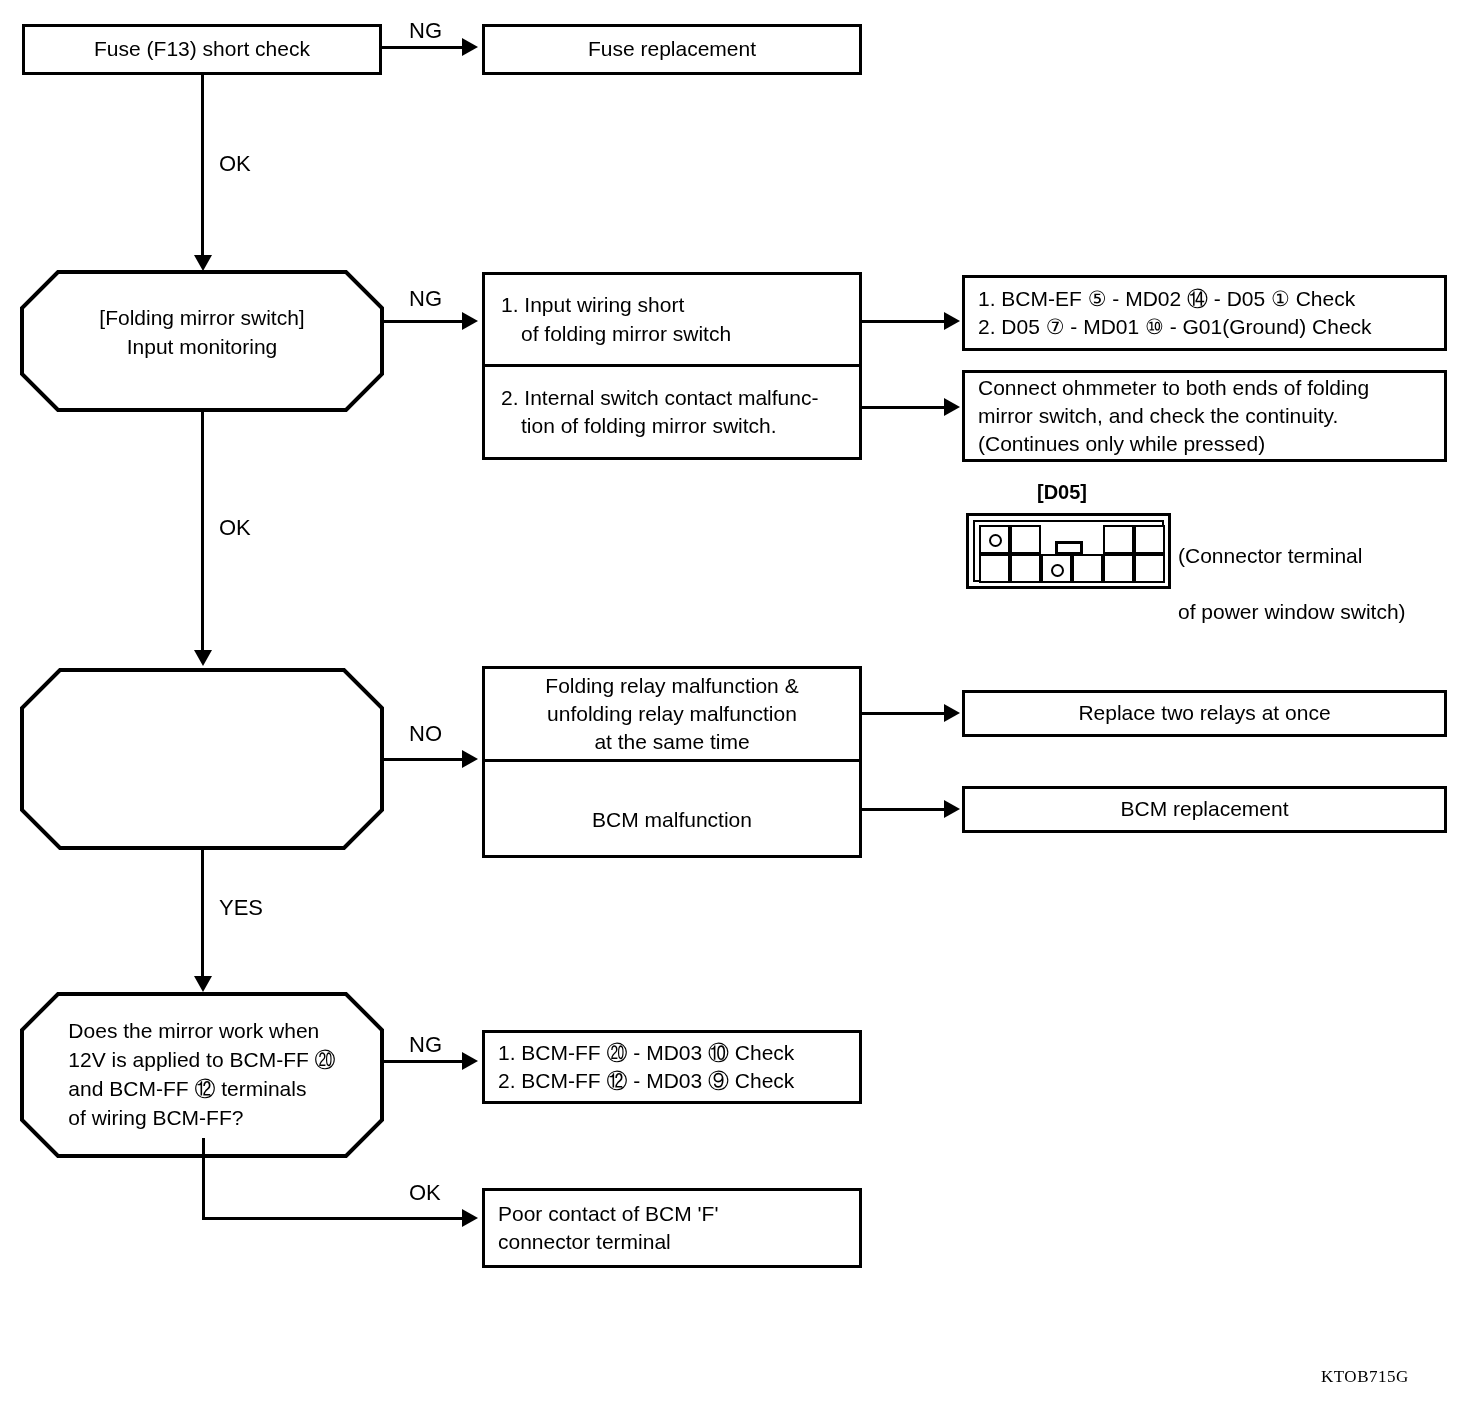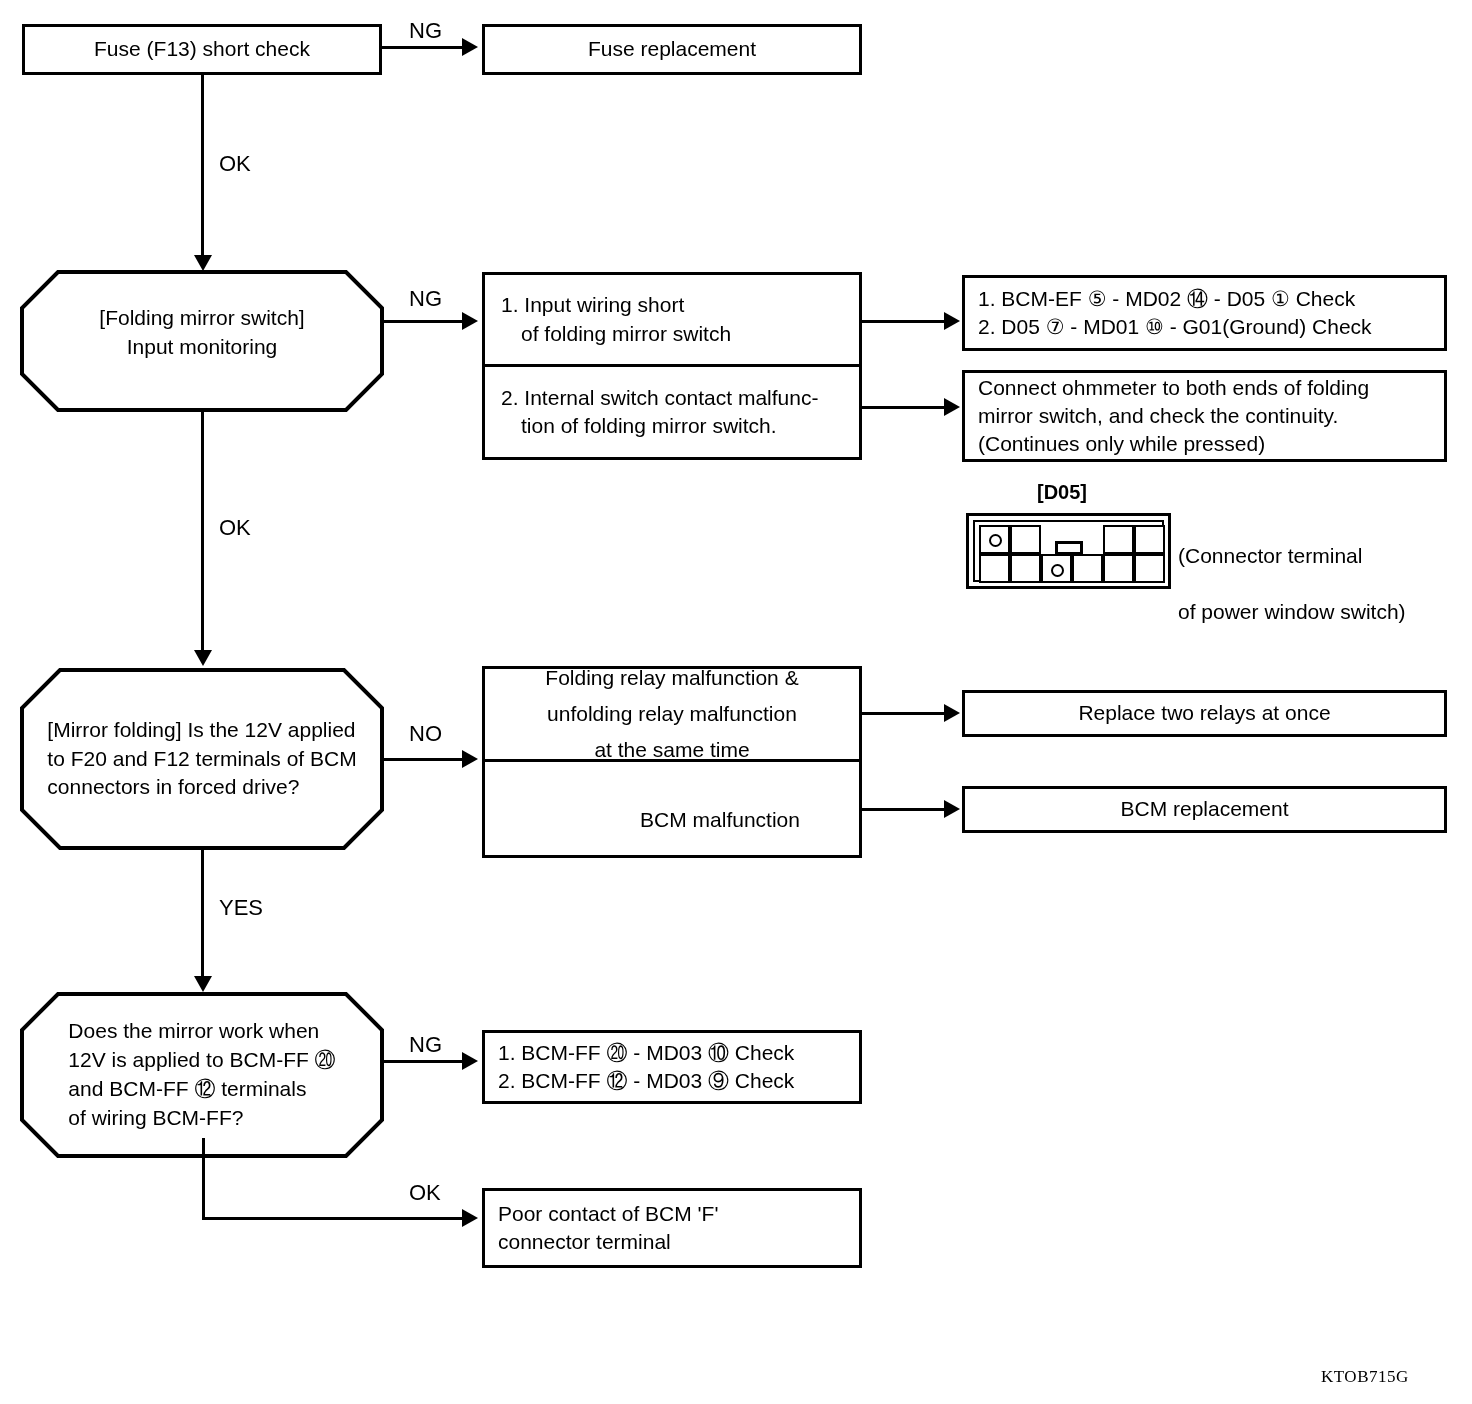--- a/index.html
+++ b/index.html
@@ -260,39 +260,34 @@
   </div>
 
   <div class="vline" style="left:201px; top:412px; height:240px;"></div>
   <div class="arrow-down" style="left:194px; top:650px;"></div>
   <div class="edge-label" style="left:219px; top:517px;">OK</div>
 
   <div class="octagon" style="left:20px; top:668px; width:364px; height:182px;">
     <svg class="oct-shape" viewBox="0 0 364 182" preserveAspectRatio="none">
       <polygon points="40,2 324,2 362,40 362,142 324,180 40,180 2,142 2,40" fill="#ffffff" stroke="#000000" stroke-width="4"></polygon>
     </svg>
-    <div class="oct-text left-align" style="padding:0 26px;">
-      <div>[Mirror folding] Is the 12V applied</div>
-      <div>to F20 and F12 terminals of BCM</div>
-      <div>connectors in forced drive?</div>
-    </div>
   </div>
 
   <div class="hline" style="left:382px; top:758px; width:84px;"></div>
   <div class="arrow-right" style="left:462px; top:750px;"></div>
   <div class="edge-label" style="left:409px; top:723px;">NO</div>
 
   <div class="box" style="left:482px; top:666px; width:380px; height:192px; padding:0;"></div>
-  <div class="subcell" style="left:485px; top:669px; width:374px; height:90px;gap:8px;">
+  <div class="subcell" style="left:485px; top:669px; width:374px; height:90px;">
     <div>Folding relay malfunction &amp;</div>
     <div>unfolding relay malfunction</div>
     <div>at the same time</div>
   </div>
   <div class="divider" style="left:485px; top:759px; width:374px;"></div>
-  <div class="subcell" style="left:485px; top:762px; width:374px; height:117px;margin-left:48px;">
+  <div class="subcell" style="left:485px; top:762px; width:374px; height:117px;">
     <div>BCM malfunction</div>
   </div>
 
   <div class="hline" style="left:862px; top:712px; width:86px;"></div>
   <div class="arrow-right" style="left:944px; top:704px;"></div>
 
   <div class="hline" style="left:862px; top:808px; width:86px;"></div>
   <div class="arrow-right" style="left:944px; top:800px;"></div>
 
   <div class="box" style="left:962px; top:690px; width:485px; height:47px;">

